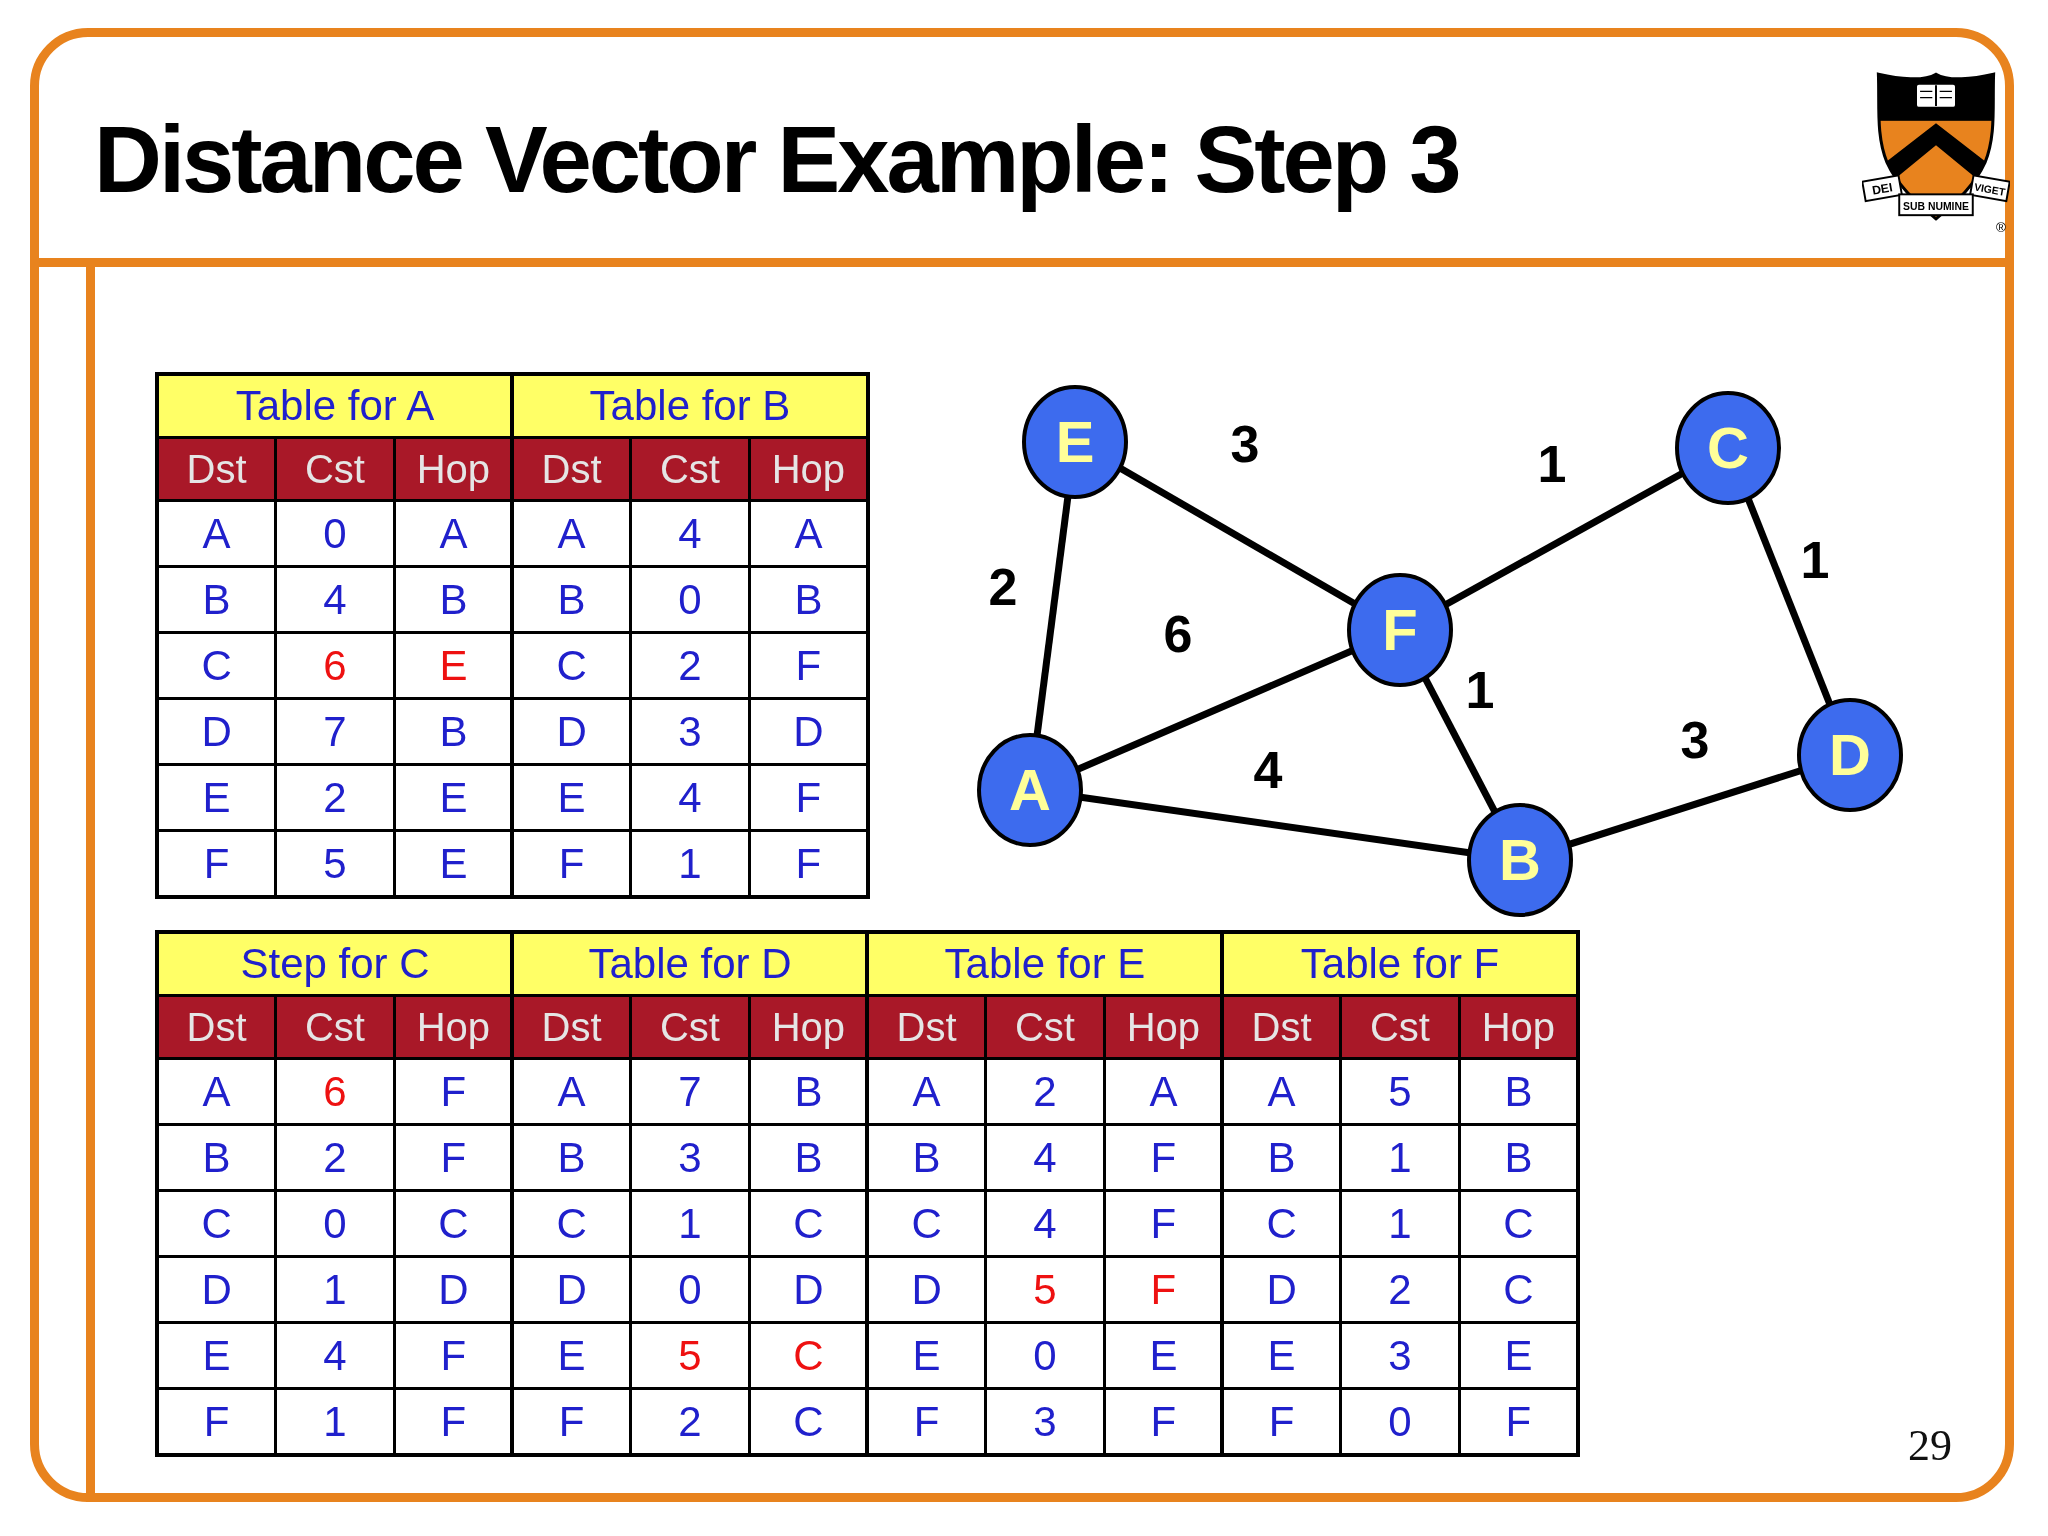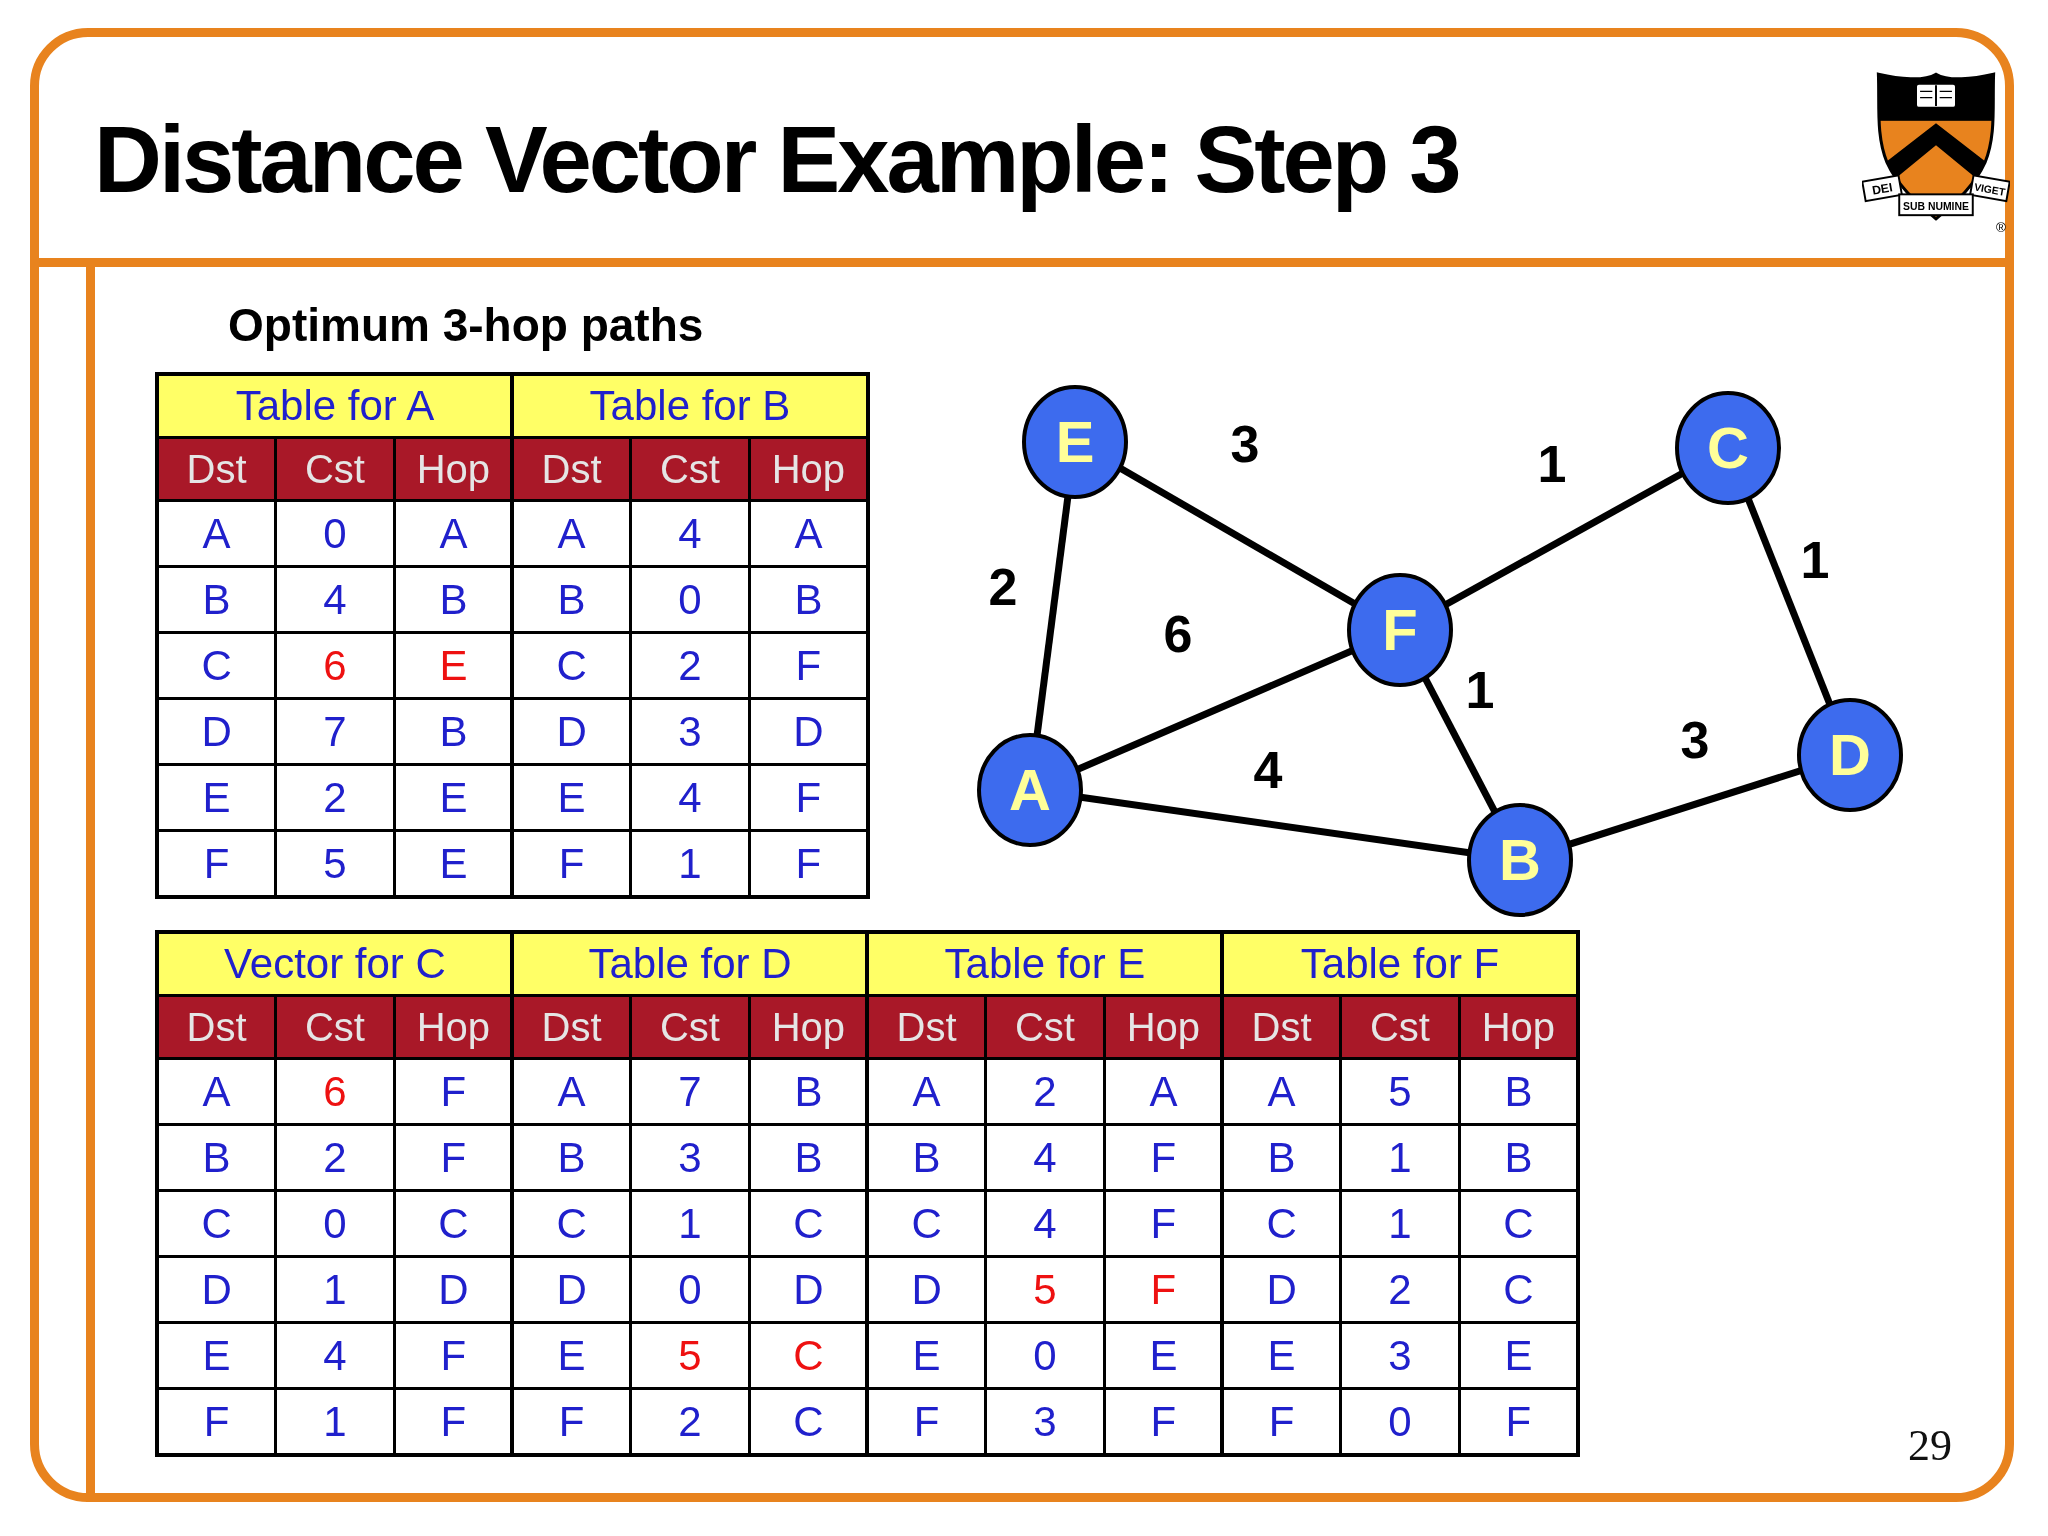--- a/index.html
+++ b/index.html
@@ -46,21 +46,20 @@
 </head>
 <body>
 
 <div id="slide">
 
   <div class="hrule"></div>
   <div class="vrule"></div>
   <div class="frame"></div>
 
   <div class="title">Distance Vector Example: Step 3</div>
-  <div class="heading">Optimum 3-hop paths</div>
   <div class="pageno">29</div>
 
   <div class="tables-row" id="tables-top">
       <table class="rt">
         <tbody>
           <tr>
             <td colspan="3" class="yellow">Table for A</td>
           </tr>
           <tr>
             <td class="crimson">Dst</td>
@@ -139,21 +138,21 @@
             <td class="cell">1</td>
             <td class="cell">F</td>
           </tr>
         </tbody>
       </table>
     </div>
   <div class="tables-row" id="tables-bottom">
       <table class="rt">
         <tbody>
           <tr>
-            <td colspan="3" class="yellow">Vector for C</td>
+            <td colspan="3" class="yellow">Step for C</td>
           </tr>
           <tr>
             <td class="crimson">Dst</td>
             <td class="crimson">Cst</td>
             <td class="crimson">Hop</td>
           </tr>
           <tr>
             <td class="cell">A</td>
             <td class="cell red">6</td>
             <td class="cell">F</td>

